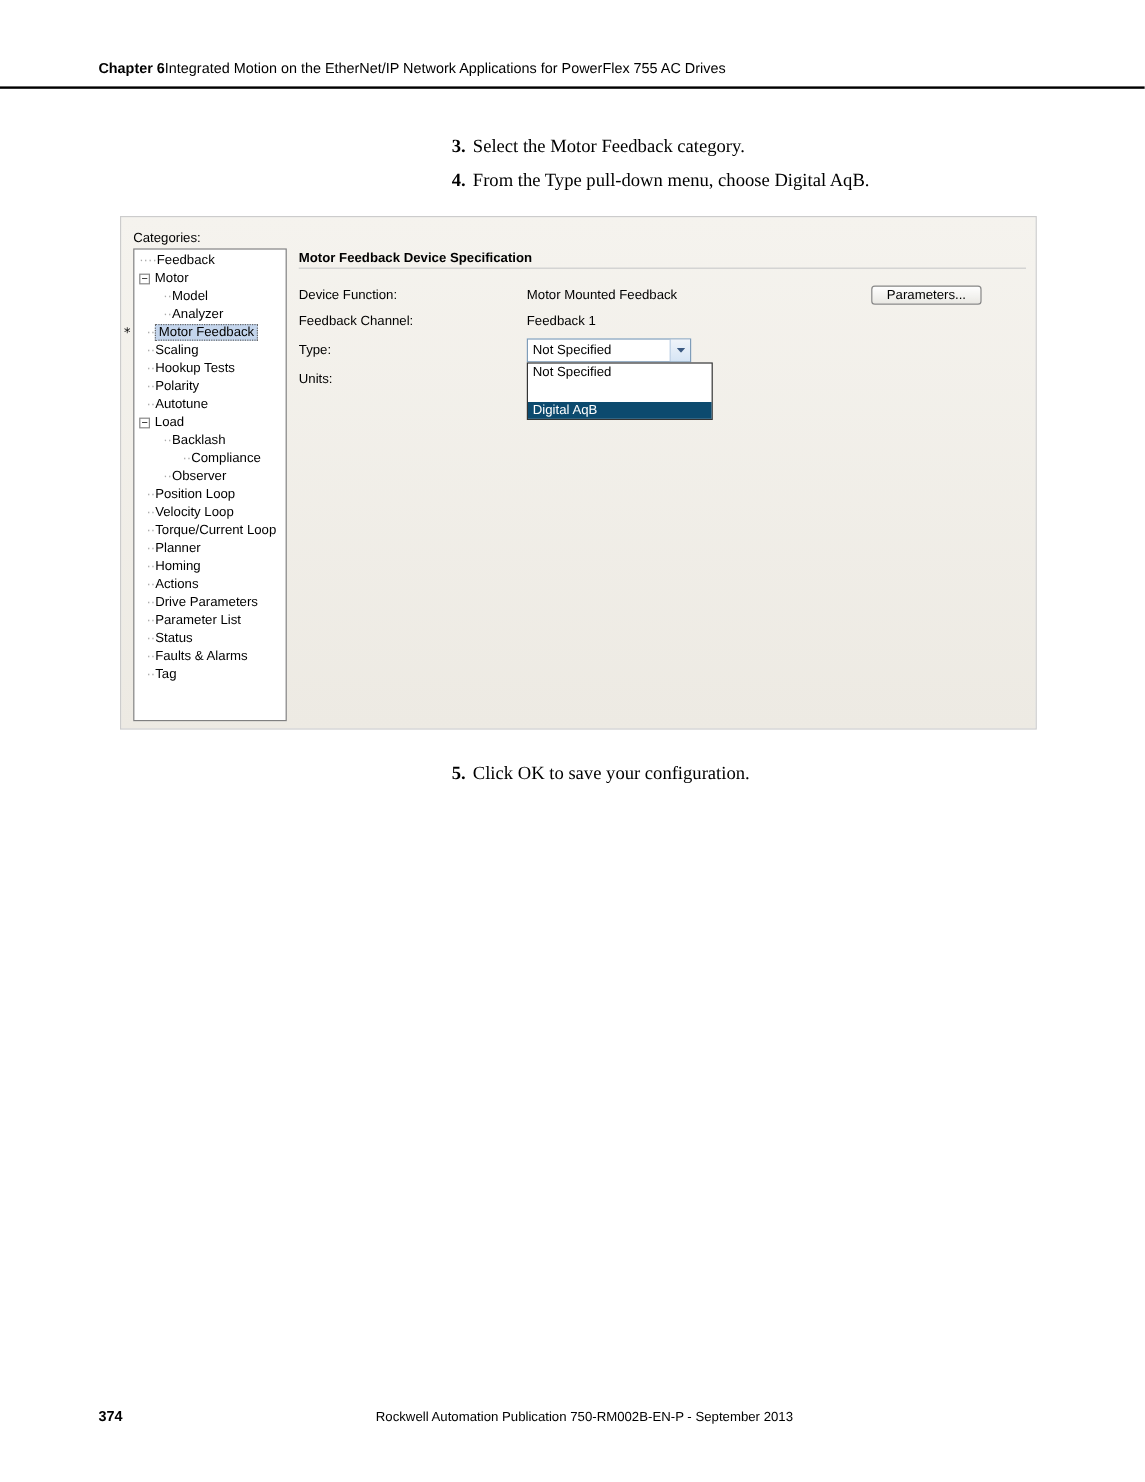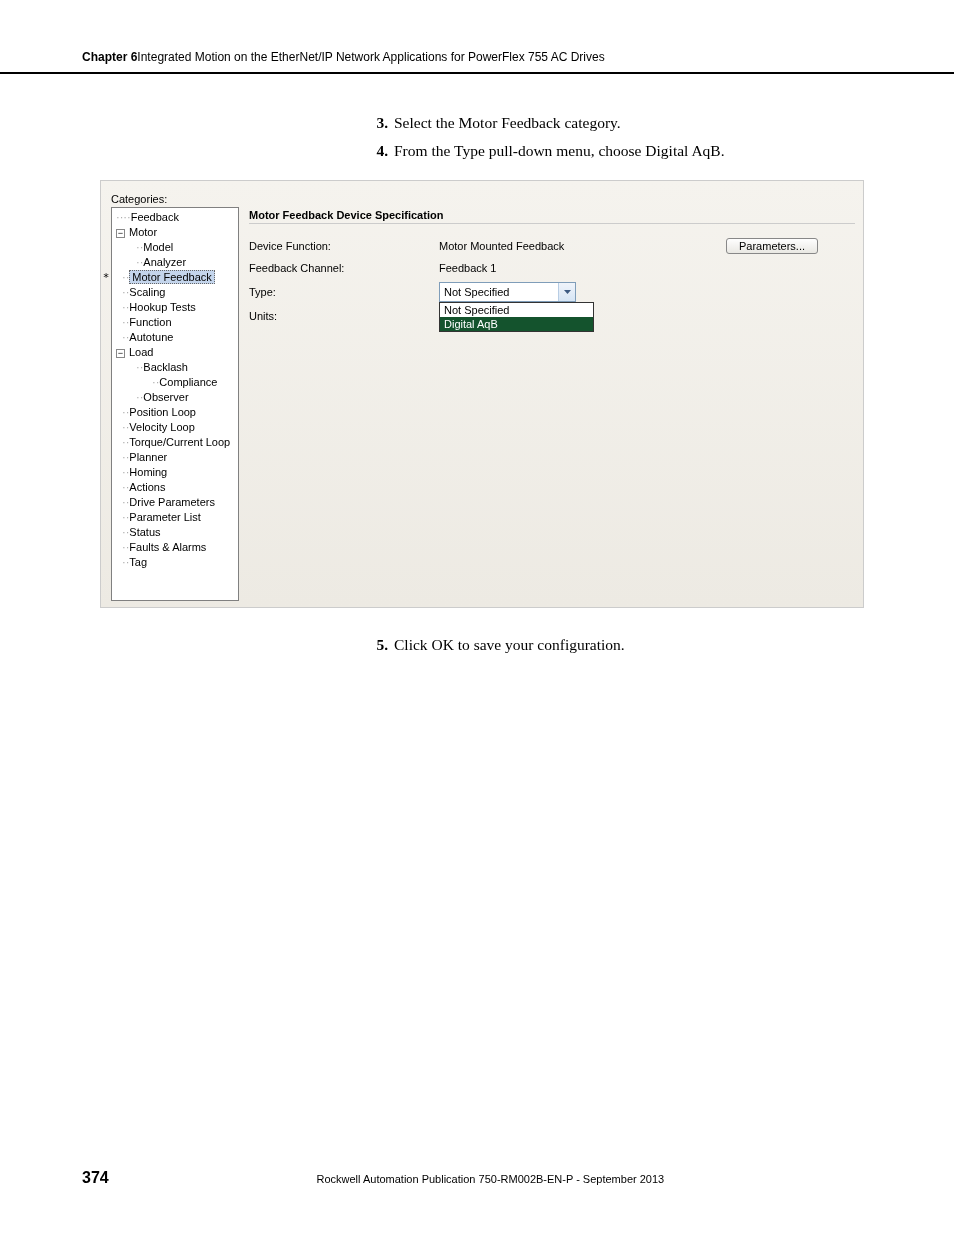--- a/index.html
+++ b/index.html
@@ -165,43 +165,44 @@
     position: absolute;
     left: -1px;
     top: 19px;
     width: 155px;
     background: #fff;
     border: 1px solid #333;
     z-index: 2;
   }
   .dropdown-list div { padding: 1px 4px; }
   .dropdown-list .dd-selected {
-    background: #14532d;
+    background: #0c4a6e;
     color: #fff;
+    margin-top: 18px;
   }
   .bottom-bar {
     display: flex;
     align-items: center;
     padding: 6px 12px 10px 10px;
   }
   .bottom-bar .spacer { flex: 1; }
   .bottom-bar .win-button { margin-left: 8px; }
   .footer {
     position: absolute;
     bottom: 48px;
     left: 0;
     width: 100%;
     display: flex;
     align-items: baseline;
     padding: 0 82px;
     font-family: "Segoe UI", Arial, sans-serif;
   }
   .page-num {
     font-weight: 700;
-    font-size: 16px;
+    font-size: 12px;
   }
   .pub {
     flex: 1;
     text-align: center;
     font-size: 11px;
   }
 </style>
 </head>
 <body>
 
@@ -228,21 +229,21 @@
 
     <div class="dialog-body">
       <div class="tree">
         <div class="tree-item"><span class="tree-dash">····</span><span>Feedback</span></div>
         <div class="tree-item"><span class="tree-toggle">−</span><span>Motor</span></div>
         <div class="tree-item" style="padding-left:24px"><span class="tree-dash">··</span><span>Model</span></div>
         <div class="tree-item" style="padding-left:24px"><span class="tree-dash">··</span><span>Analyzer</span></div>
         <div class="tree-item" style="padding-left:10px"><span class="tree-dash">··</span><span class="tree-selected">Motor Feedback</span></div>
         <div class="tree-item" style="padding-left:10px"><span class="tree-dash">··</span><span>Scaling</span></div>
         <div class="tree-item" style="padding-left:10px"><span class="tree-dash">··</span><span>Hookup Tests</span></div>
-        <div class="tree-item" style="padding-left:10px"><span class="tree-dash">··</span><span>Function</span></div>
+        <div class="tree-item" style="padding-left:10px"><span class="tree-dash">··</span><span>Polarity</span></div>
         <div class="tree-item" style="padding-left:10px"><span class="tree-dash">··</span><span>Autotune</span></div>
         <div class="tree-item"><span class="tree-toggle">−</span><span>Load</span></div>
         <div class="tree-item" style="padding-left:24px"><span class="tree-dash">··</span><span>Backlash</span></div>
         <div class="tree-item" style="padding-left:40px"><span class="tree-dash">··</span><span>Compliance</span></div>
         <div class="tree-item" style="padding-left:24px"><span class="tree-dash">··</span><span>Observer</span></div>
         <div class="tree-item" style="padding-left:10px"><span class="tree-dash">··</span><span>Position Loop</span></div>
         <div class="tree-item" style="padding-left:10px"><span class="tree-dash">··</span><span>Velocity Loop</span></div>
         <div class="tree-item" style="padding-left:10px"><span class="tree-dash">··</span><span>Torque/Current Loop</span></div>
         <div class="tree-item" style="padding-left:10px"><span class="tree-dash">··</span><span>Planner</span></div>
         <div class="tree-item" style="padding-left:10px"><span class="tree-dash">··</span><span>Homing</span></div>

